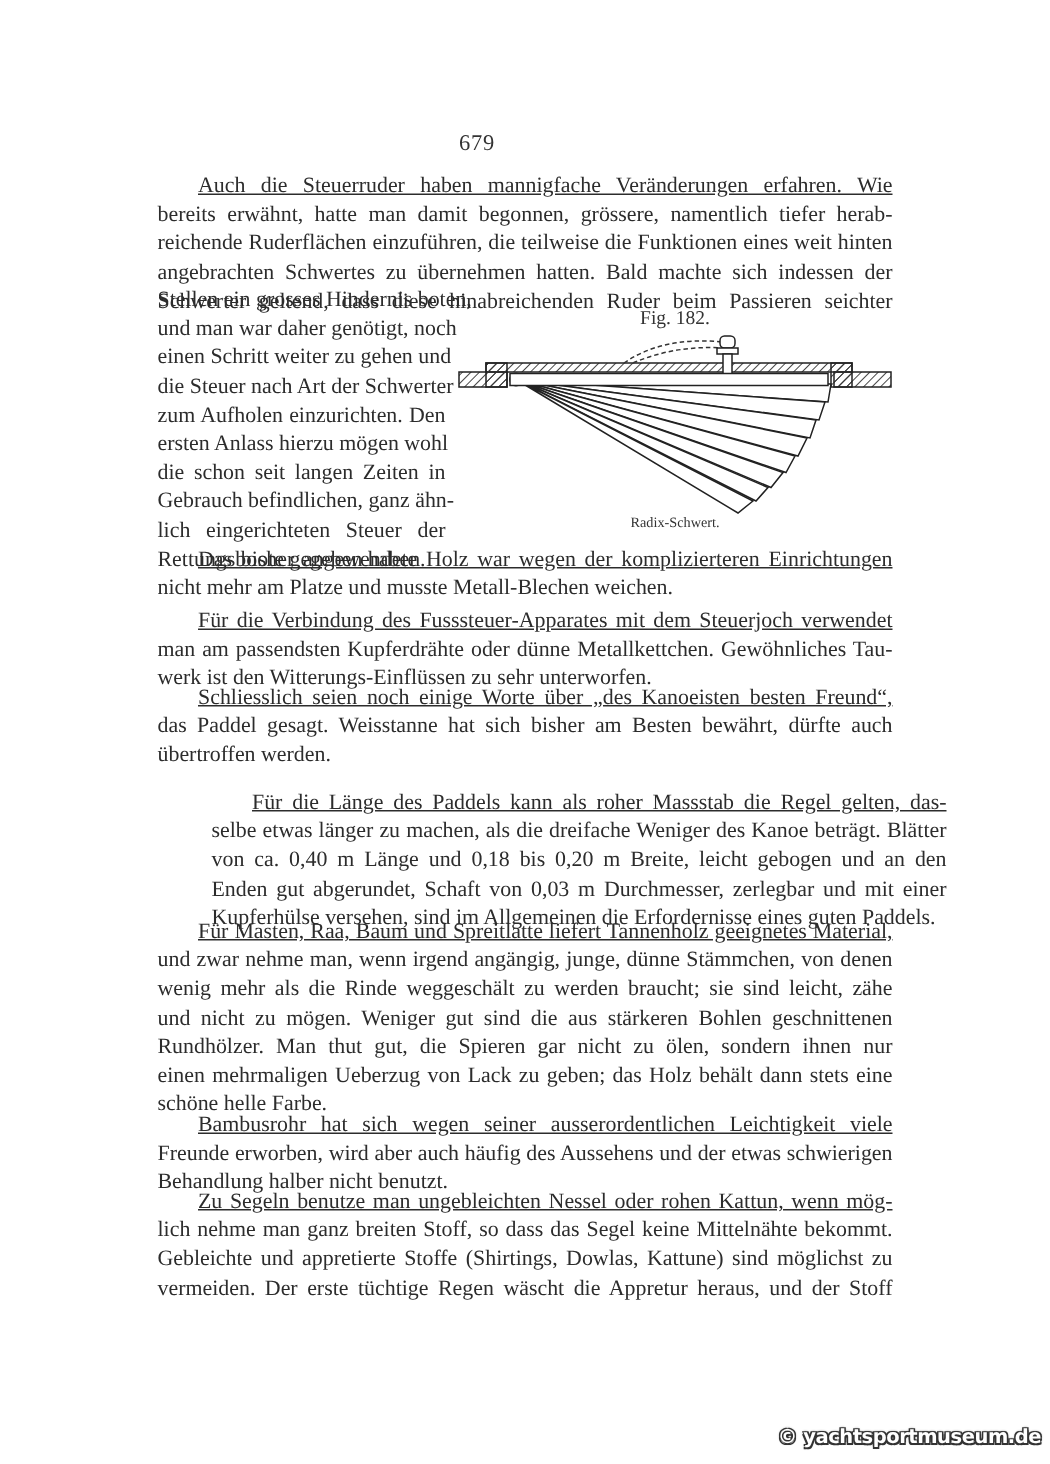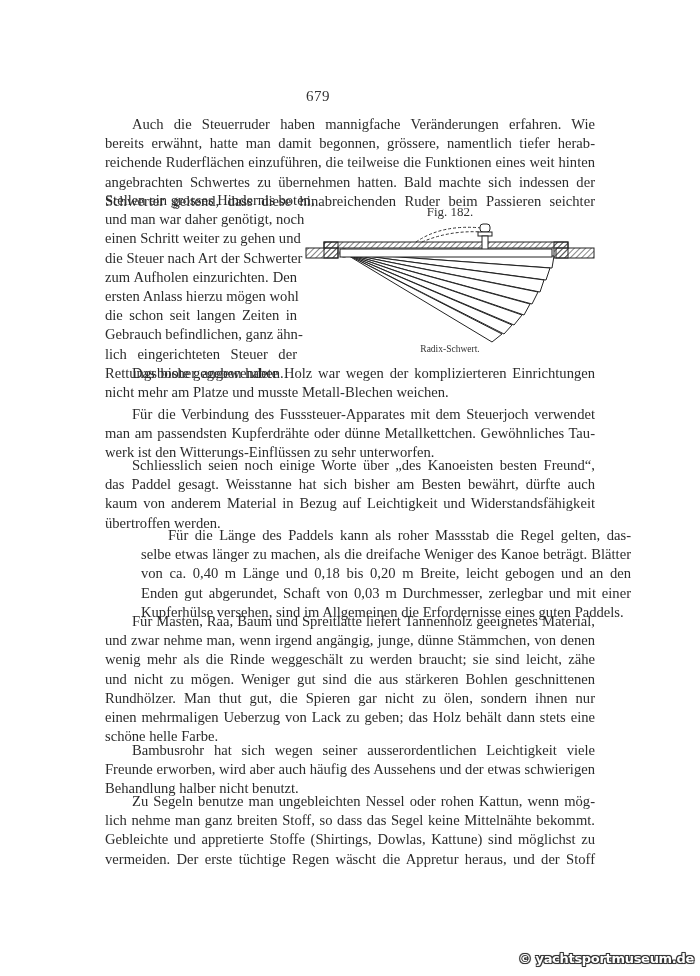--- a/index.html
+++ b/index.html
@@ -10,21 +10,21 @@
   .page-number {
     position:absolute; left:0; width:636px; top:88px; text-align:center;
     font-size:15px; letter-spacing:0.5px; color:#333;
   }
   .para {
     position:absolute; left:105px; width:490px; font-size:14.6px; line-height:19.2px;
     text-align:justify; margin:0; color:#2c2c2c;
   }
   .line { display:block; text-align:justify; text-align-last:justify; white-space:nowrap; height:19.2px; }
   .line.last { text-align-last:left; }
-  .line.indent { padding-left:27px; }
+  .line.indent { padding-left:27px;text-decoration:underline; }
   .figure {
     position:absolute; left:302px; top:200px; width:296px; height:160px;
   }
   .fig-title {
     position:absolute; left:0; width:100%; top:4px; text-align:center; font-size:13px; color:#333;
   }
   .fig-caption {
     position:absolute; left:0; width:100%; top:144px; text-align:center; font-size:9.5px; color:#333;
   }
   .fig-svg { position:absolute; left:0; top:20px; }
@@ -110,21 +110,20 @@
 
 <div class="para" style="top:405px;">
   <span class="line indent">Für die Verbindung des Fusssteuer-Apparates mit dem Steuerjoch verwendet</span>
   <span class="line">man am passendsten Kupferdrähte oder dünne Metallkettchen. Gewöhnliches Tau-</span>
   <span class="line last">werk ist den Witterungs-Einflüssen zu sehr unterworfen.</span>
 </div>
 
 <div class="para" style="top:456px;">
   <span class="line indent">Schliesslich seien noch einige Worte über „des Kanoeisten besten Freund“,</span>
   <span class="line">das Paddel gesagt. Weisstanne hat sich bisher am Besten bewährt, dürfte auch</span>
-  <span class="line">kaum von anderem Material in Bezug auf Leichtigkeit und Widerstandsfähigkeit</span>
   <span class="line last">übertroffen werden.</span>
 </div>
 
 <div class="para" style="top:526px;margin-left:36px;">
   <span class="line indent">Für die Länge des Paddels kann als roher Massstab die Regel gelten, das-</span>
   <span class="line">selbe etwas länger zu machen, als die dreifache Weniger des Kanoe beträgt. Blätter</span>
   <span class="line">von ca. 0,40 m Länge und 0,18 bis 0,20 m Breite, leicht gebogen und an den</span>
   <span class="line">Enden gut abgerundet, Schaft von 0,03 m Durchmesser, zerlegbar und mit einer</span>
   <span class="line last">Kupferhülse versehen, sind im Allgemeinen die Erfordernisse eines guten Paddels.</span>
 </div>

